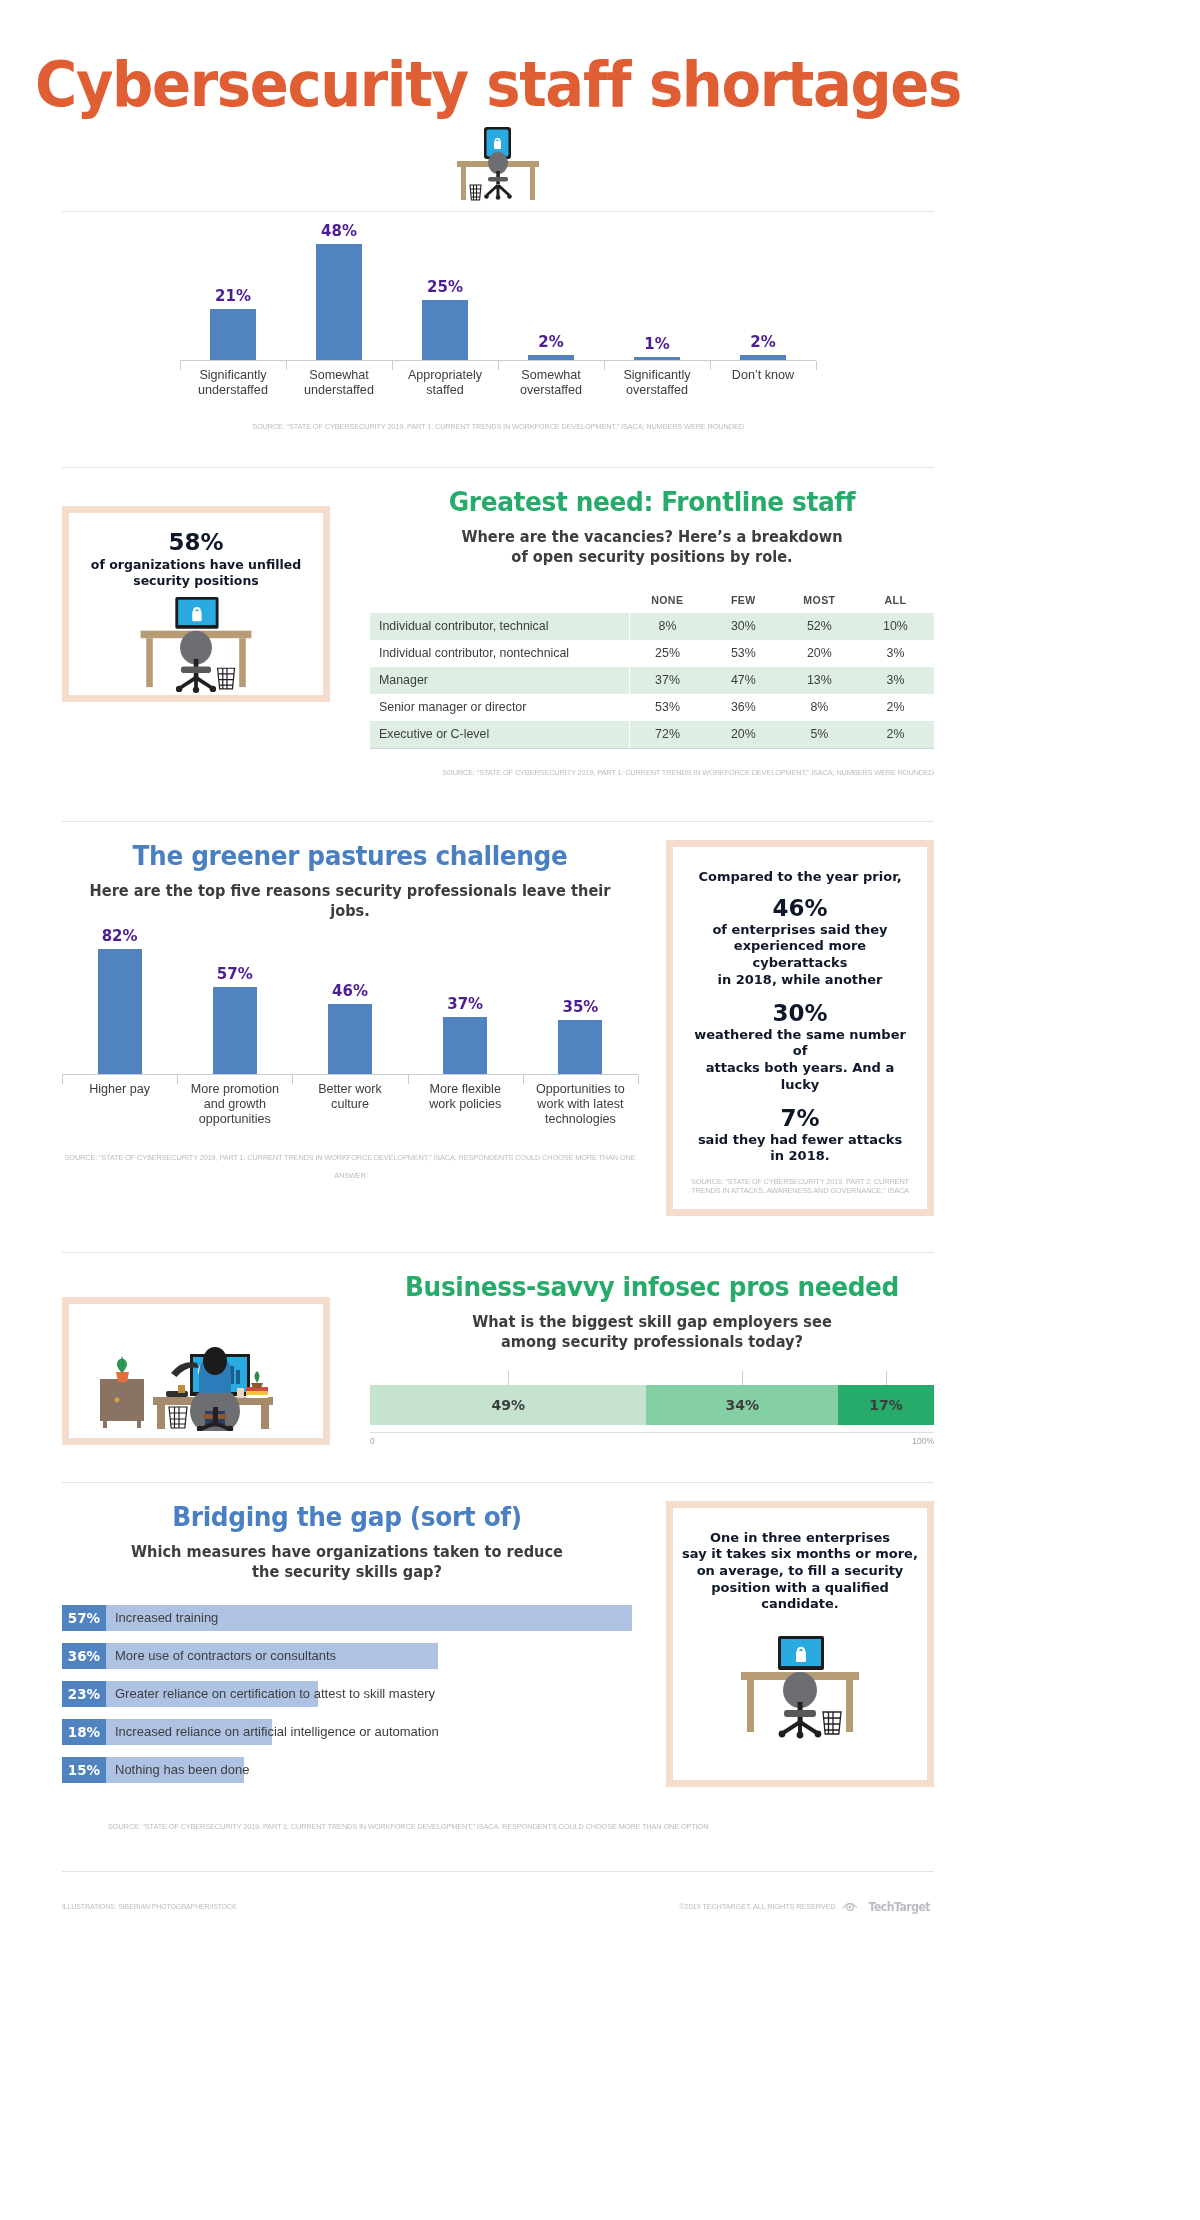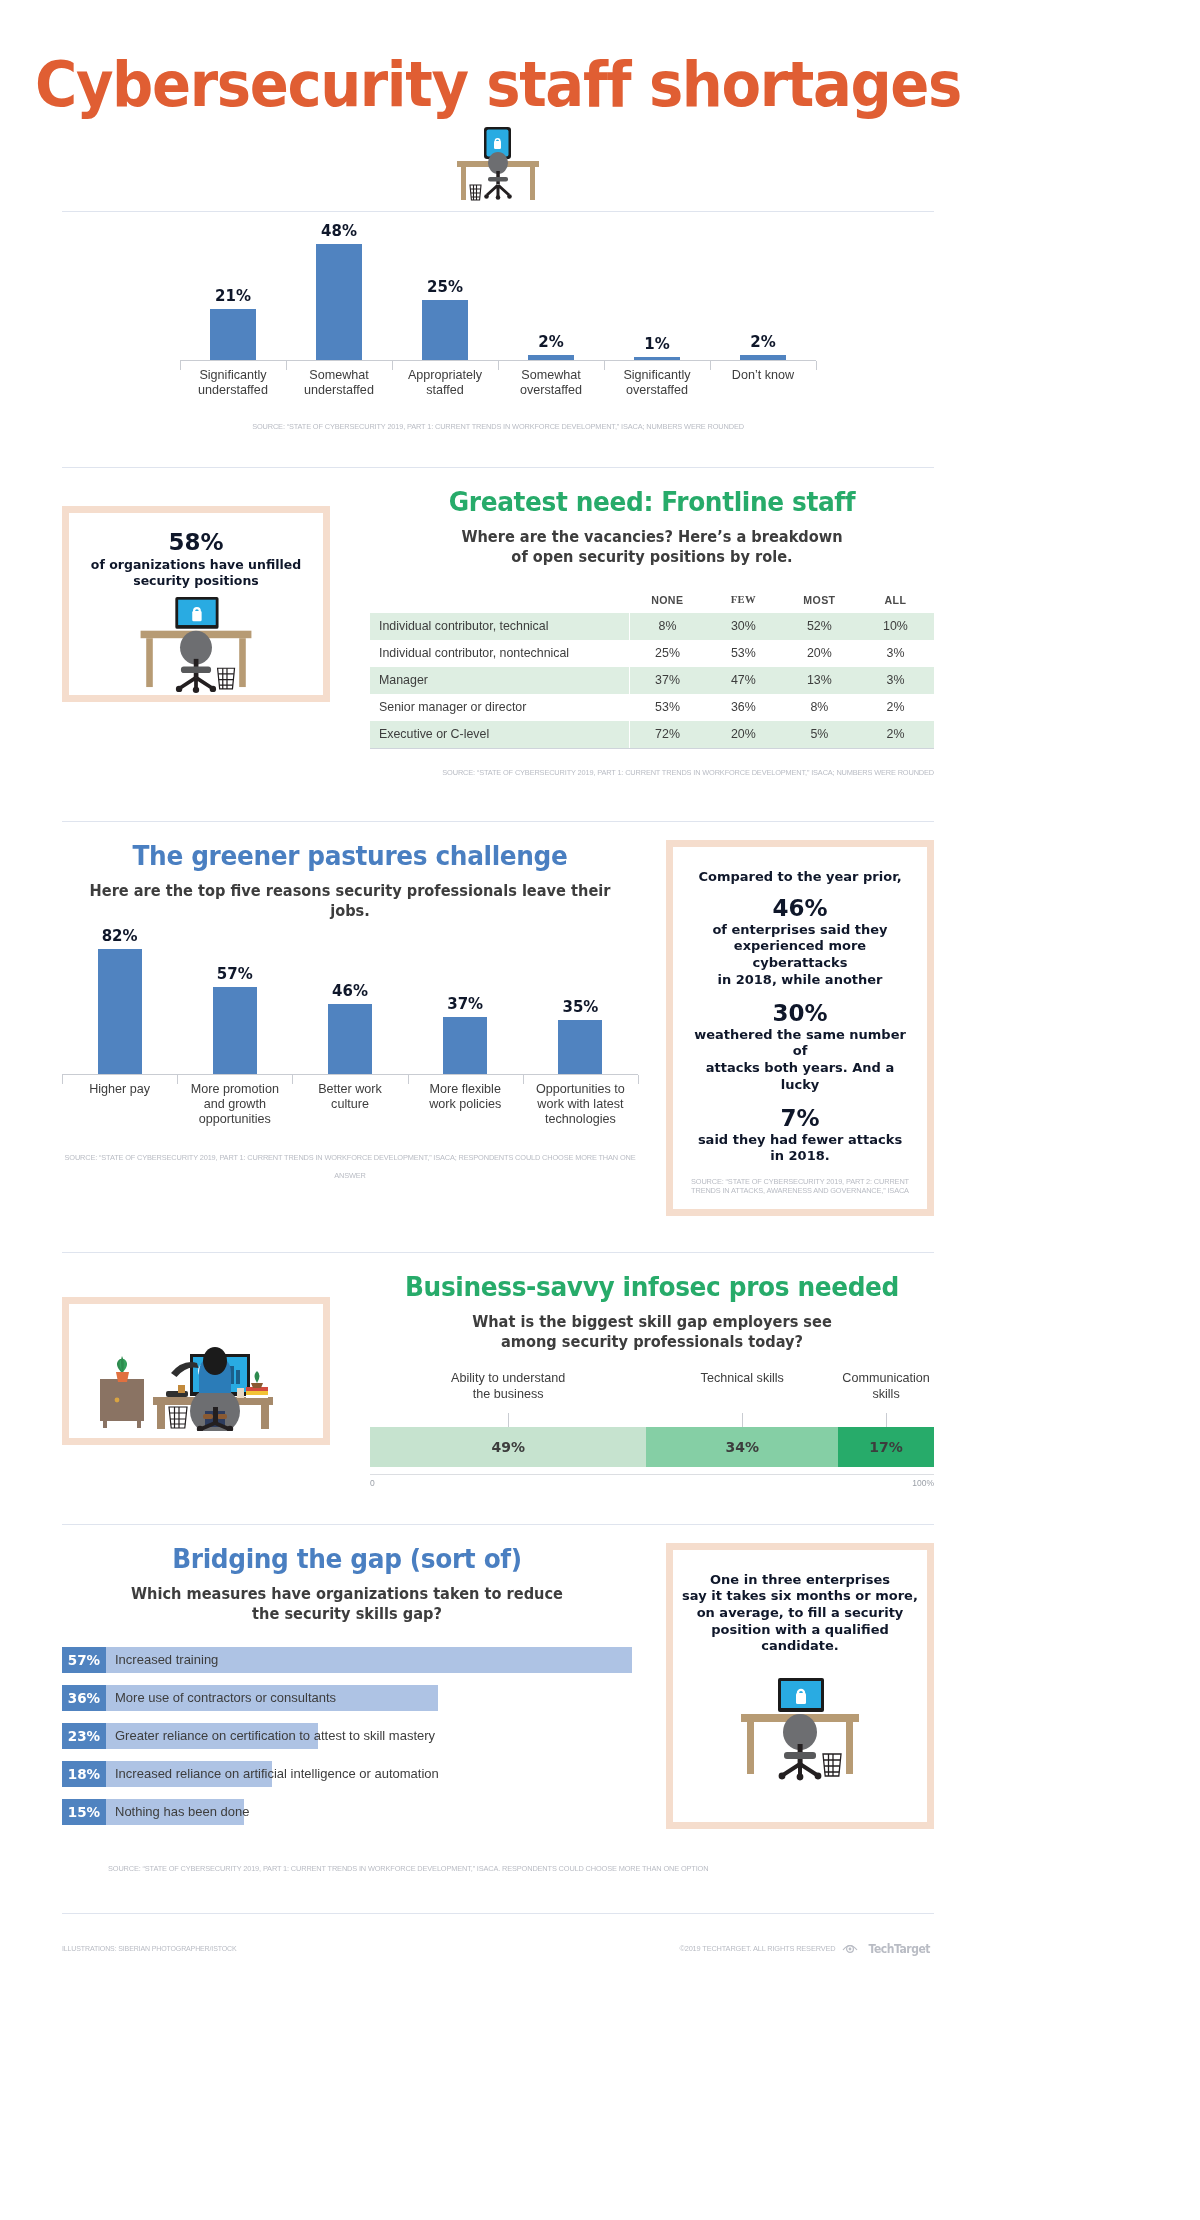--- a/index.html
+++ b/index.html
@@ -53,21 +53,21 @@
     transform: scaleX(0.95);
     transform-origin: left center;
   }
 
   
   .colchart { position: relative; }
   .bars { display: flex; align-items: flex-end; position: relative; }
   .bar-cell { flex: 1; display: flex; flex-direction: column; align-items: center; justify-content: flex-end; }
   .bar-val {
     font-family: "DejaVu Sans", sans-serif; font-weight: bold;
-    color: #0f172a; font-size: 15px; margin-bottom: 4px;
+    color: #4c1d95; font-size: 15px; margin-bottom: 4px;
   }
   .bar { width: 46px; background: #5083c0; }
   .axis-line { height: 1px; background: #c9ccd2; }
   .xlabels { display: flex; }
   .xlabel {
     flex: 1; text-align: center; font-size: 12.6px;
     color: #3d3d3d; line-height: 1.22; padding-top: 7px;
     font-family: "Liberation Sans", sans-serif;
   }
   .ticks { display: flex; position: relative; }
@@ -286,21 +286,21 @@
           <div>Where are the vacancies? Here’s a breakdown</div>
           <div>of open security positions by role.</div>
         </div>
 
         <div style="margin-top:22px;">
           <table class="role-table">
             <thead>
               <tr>
                 <th class="rolehdr" style="width:46%;"></th>
                 <th style="width:13.5%;">NONE</th>
-                <th style="width:13.5%;font-family:Liberation Serif, serif;">FEW</th>
+                <th style="width:13.5%;">FEW</th>
                 <th style="width:13.5%;">MOST</th>
                 <th style="width:13.5%;">ALL</th>
               </tr>
             </thead>
             <tbody id="s2-tbody">
                 <tr class="alt">
                   <td class="role">Individual contributor, technical</td>
                   <td>8%</td>
                   <td>30%</td>
                   <td>52%</td>
@@ -506,33 +506,20 @@
       </div>
 
       <div style="flex:1; padding-left:40px;">
         <div class="sec-title green">Business-savvy infosec pros needed</div>
         <div class="sec-sub">
           <div>What is the biggest skill gap employers see</div>
           <div>among security professionals today?</div>
         </div>
 
         <div style="margin-top:18px;">
-          <div id="s4-toplabels" style="position:relative; height:42px;">
-              <div style="position: absolute; top: 0px; transform: translateX(-50%); text-align: center; font-size: 12.6px; line-height: 1.25; white-space: nowrap; color: rgb(61, 61, 61); left: 24.5%;">
-                <div>Ability to understand</div>
-                <div>the business</div>
-              </div>
-              <div style="position: absolute; top: 0px; transform: translateX(-50%); text-align: center; font-size: 12.6px; line-height: 1.25; white-space: nowrap; color: rgb(61, 61, 61); left: 66%;">
-                <div>Technical skills</div>
-              </div>
-              <div style="position: absolute; top: 0px; transform: translateX(-50%); text-align: center; font-size: 12.6px; line-height: 1.25; white-space: nowrap; color: rgb(61, 61, 61); left: 91.5%;">
-                <div>Communication</div>
-                <div>skills</div>
-              </div>
-            </div>
           <div id="s4-leaders" style="position:relative; height:14px;">
               <div style="position: absolute; top: 0px; width: 1px; height: 14px; background: rgb(201, 204, 210); left: 24.5%;"></div>
               <div style="position: absolute; top: 0px; width: 1px; height: 14px; background: rgb(201, 204, 210); left: 66%;"></div>
               <div style="position: absolute; top: 0px; width: 1px; height: 14px; background: rgb(201, 204, 210); left: 91.5%;"></div>
             </div>
           <div class="stack" id="s4-stack">
               <div class="stack-seg" style="width: 49%; background: rgb(198, 227, 207);">49%</div>
               <div class="stack-seg" style="width: 34%; background: rgb(133, 207, 165);">34%</div>
               <div class="stack-seg" style="width: 17%; background: rgb(39, 171, 106);">17%</div>
             </div>

